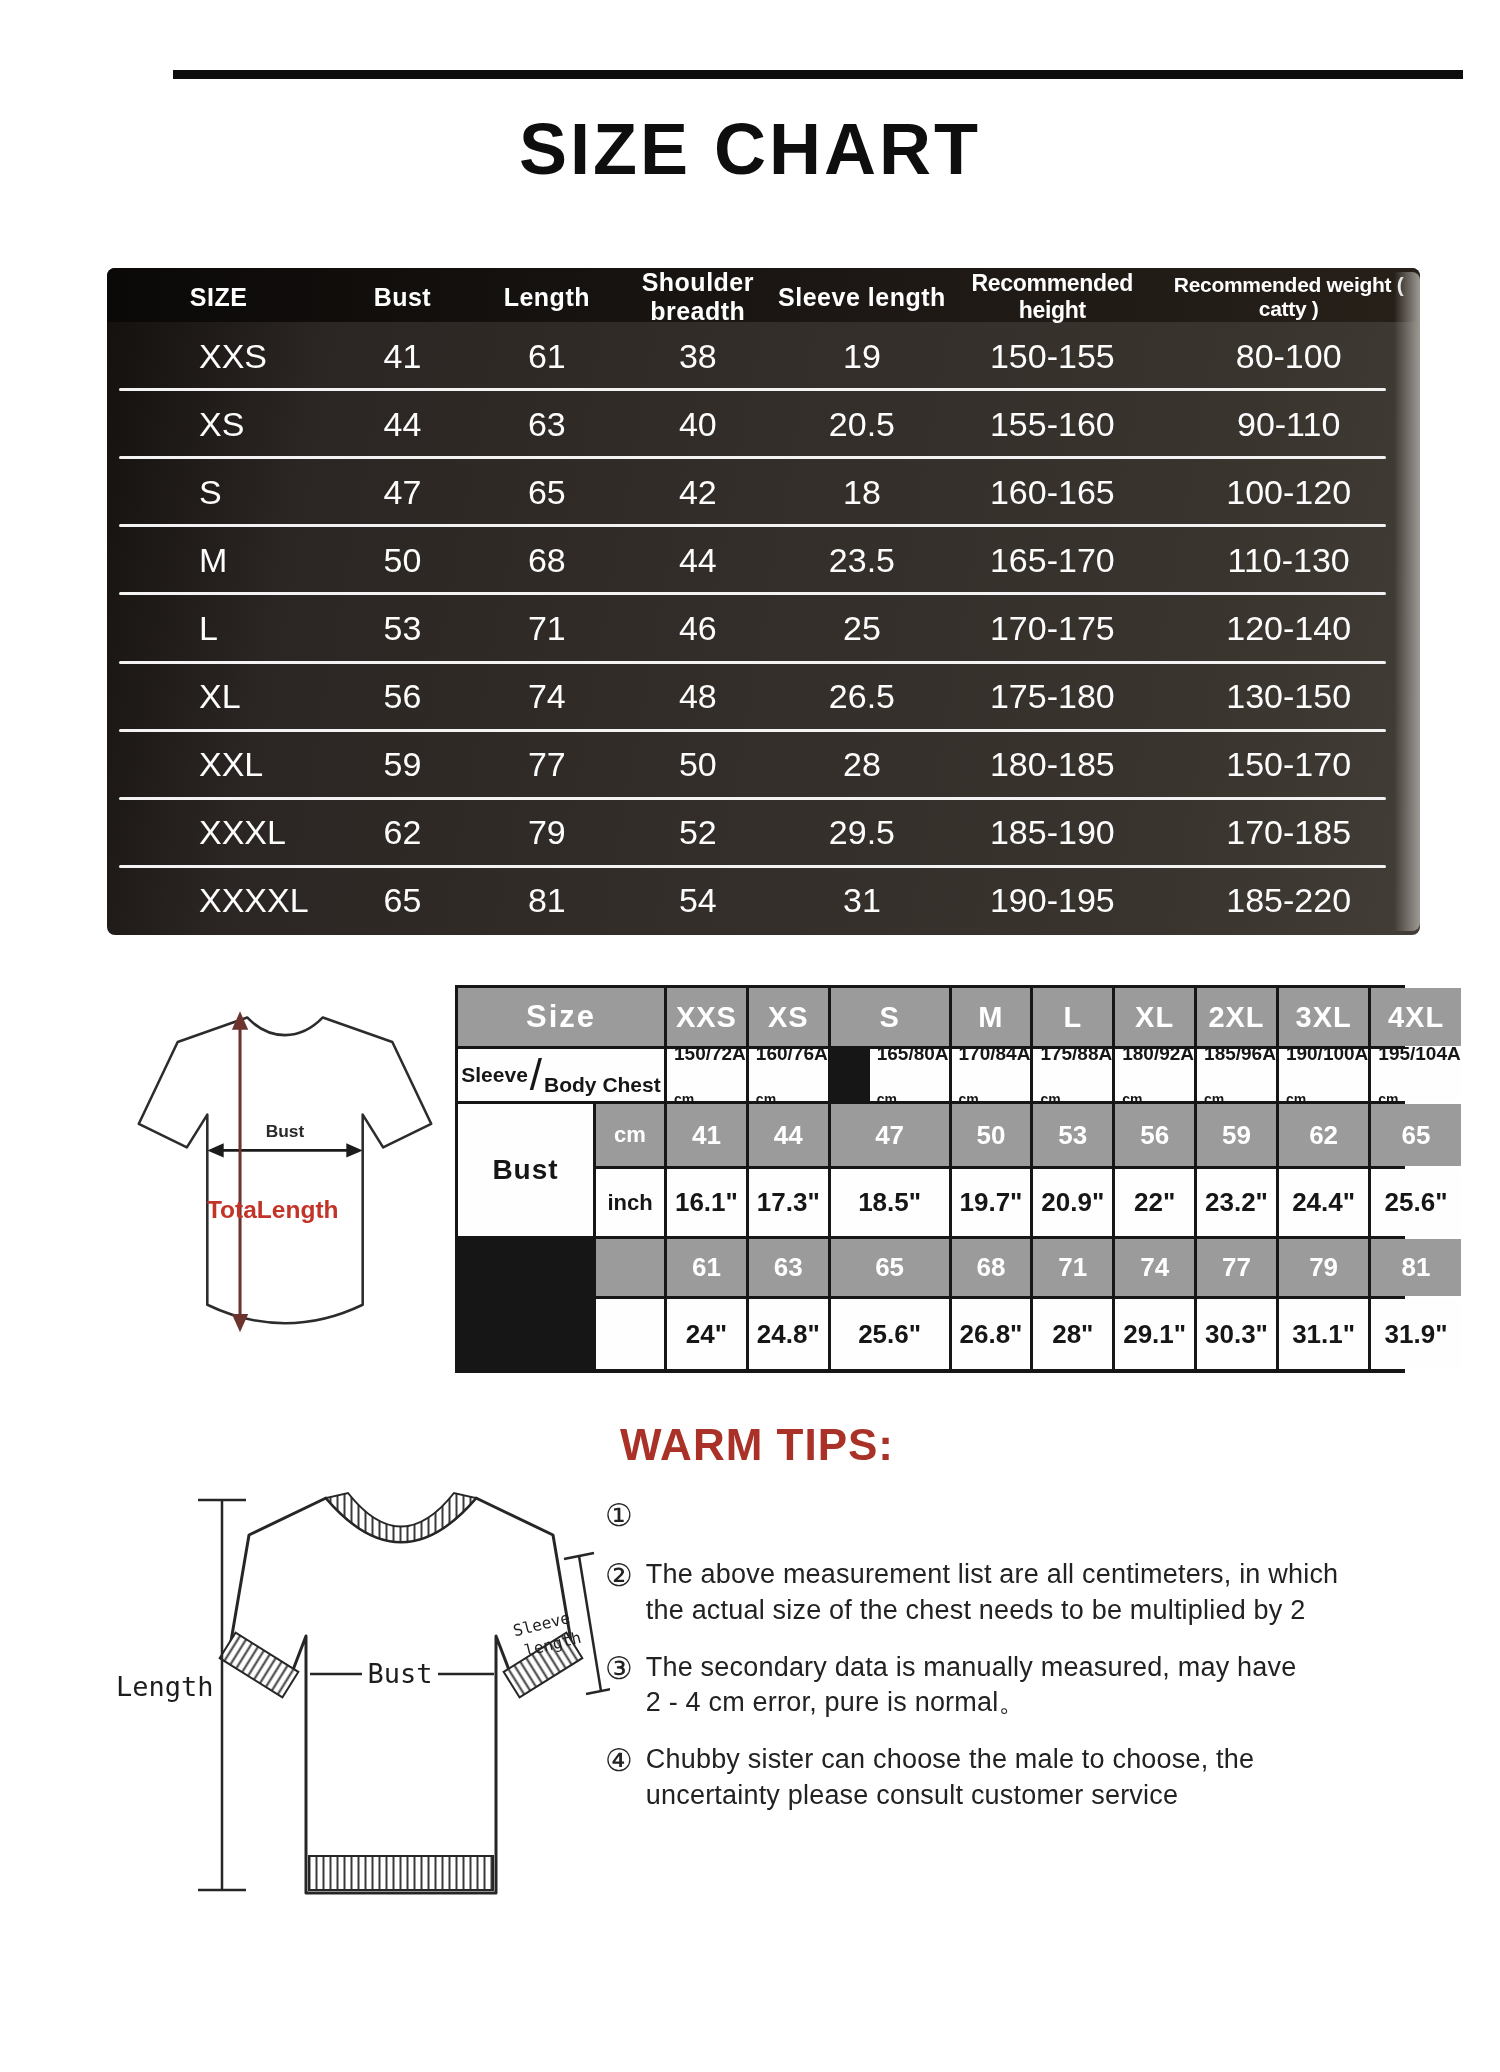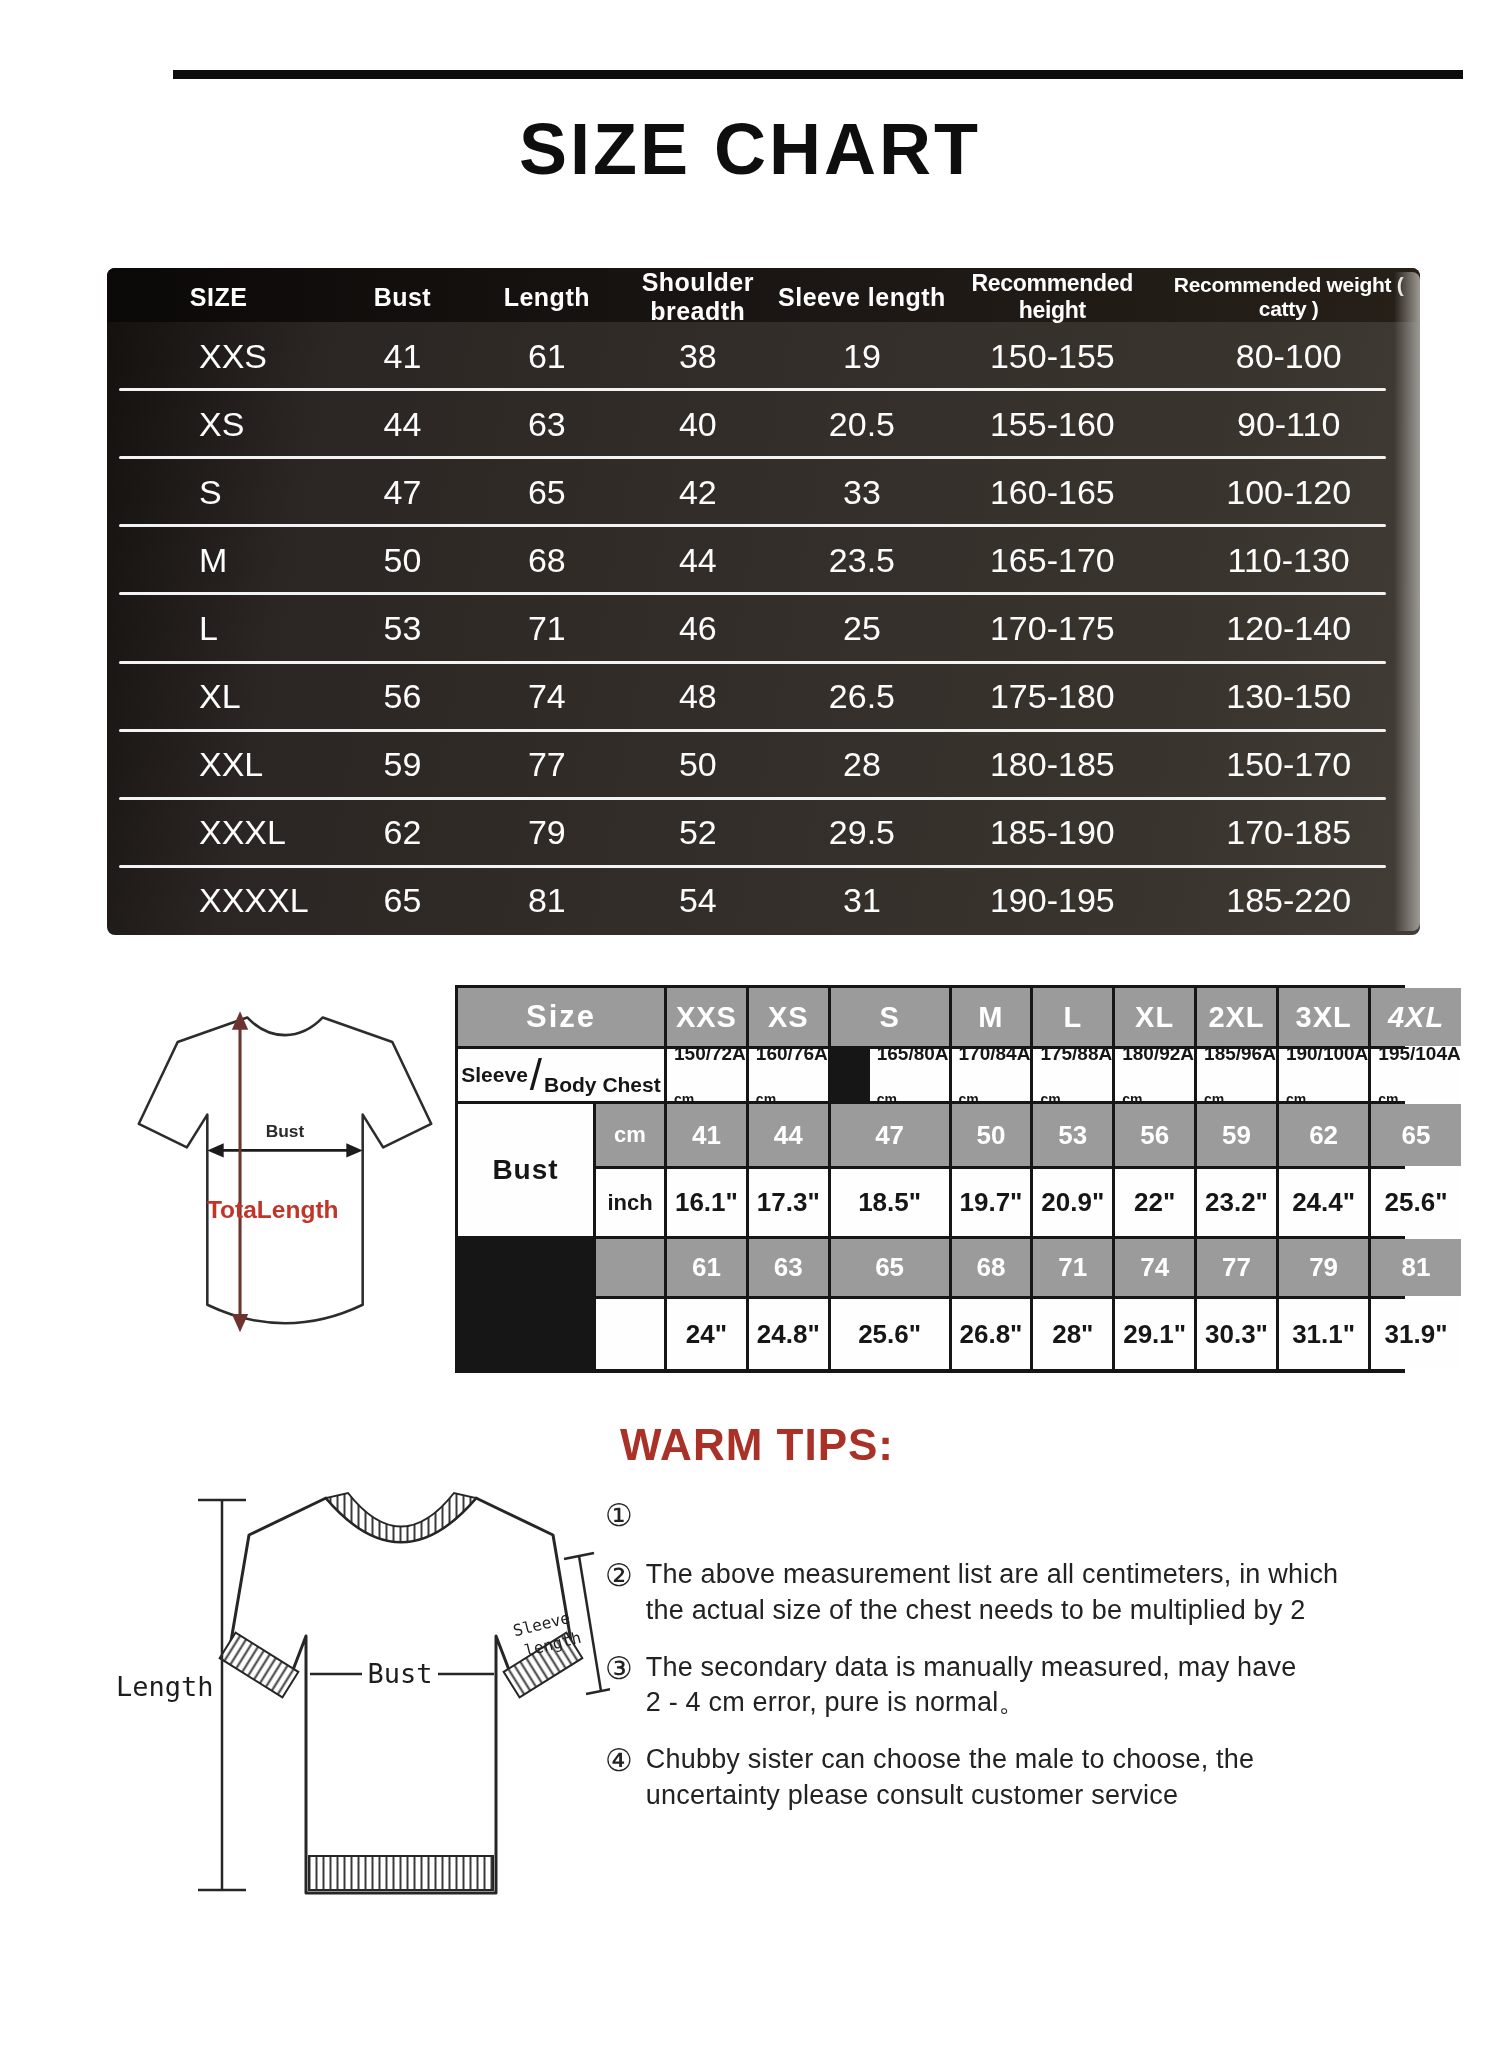--- a/index.html
+++ b/index.html
@@ -113,21 +113,21 @@
         <div class="t1-cell">40</div>
         <div class="t1-cell">20.5</div>
         <div class="t1-cell">155-160</div>
         <div class="t1-cell">90-110</div>
       </div>
       <div class="t1-row">
         <div class="t1-cell t1-size">S</div>
         <div class="t1-cell">47</div>
         <div class="t1-cell">65</div>
         <div class="t1-cell">42</div>
-        <div class="t1-cell">33</div>
+        <div class="t1-cell">18</div>
         <div class="t1-cell">160-165</div>
         <div class="t1-cell">100-120</div>
       </div>
       <div class="t1-row">
         <div class="t1-cell t1-size">M</div>
         <div class="t1-cell">50</div>
         <div class="t1-cell">68</div>
         <div class="t1-cell">44</div>
         <div class="t1-cell">23.5</div>
         <div class="t1-cell">165-170</div>
@@ -270,21 +270,21 @@
     <div class="cell w val" style="grid-area: 6 / 9;">30.3"</div>
     <div class="cell g col-hd" style="grid-area: 1 / 10;">3XL</div>
     <div class="cell w hc" style="grid-area: 2 / 10;">
       <span class="v">190/100A</span>
       <span class="u">cm</span>
     </div>
     <div class="cell g val" style="grid-area: 3 / 10;">62</div>
     <div class="cell w val" style="grid-area: 4 / 10;">24.4"</div>
     <div class="cell g val" style="grid-area: 5 / 10;">79</div>
     <div class="cell w val" style="grid-area: 6 / 10;">31.1"</div>
-    <div class="cell g col-hd" style="grid-area: 1 / 11; font-style: italic;">4XL</div>
+    <div class="cell g col-hd" style="grid-area: 1 / 11;">4XL</div>
     <div class="cell w hc" style="grid-area: 2 / 11;">
       <span class="v">195/104A</span>
       <span class="u">cm</span>
     </div>
     <div class="cell g val" style="grid-area: 3 / 11;">65</div>
     <div class="cell w val" style="grid-area: 4 / 11;">25.6"</div>
     <div class="cell g val" style="grid-area: 5 / 11;">81</div>
     <div class="cell w val" style="grid-area: 6 / 11;">31.9"</div>
   </div>
 

